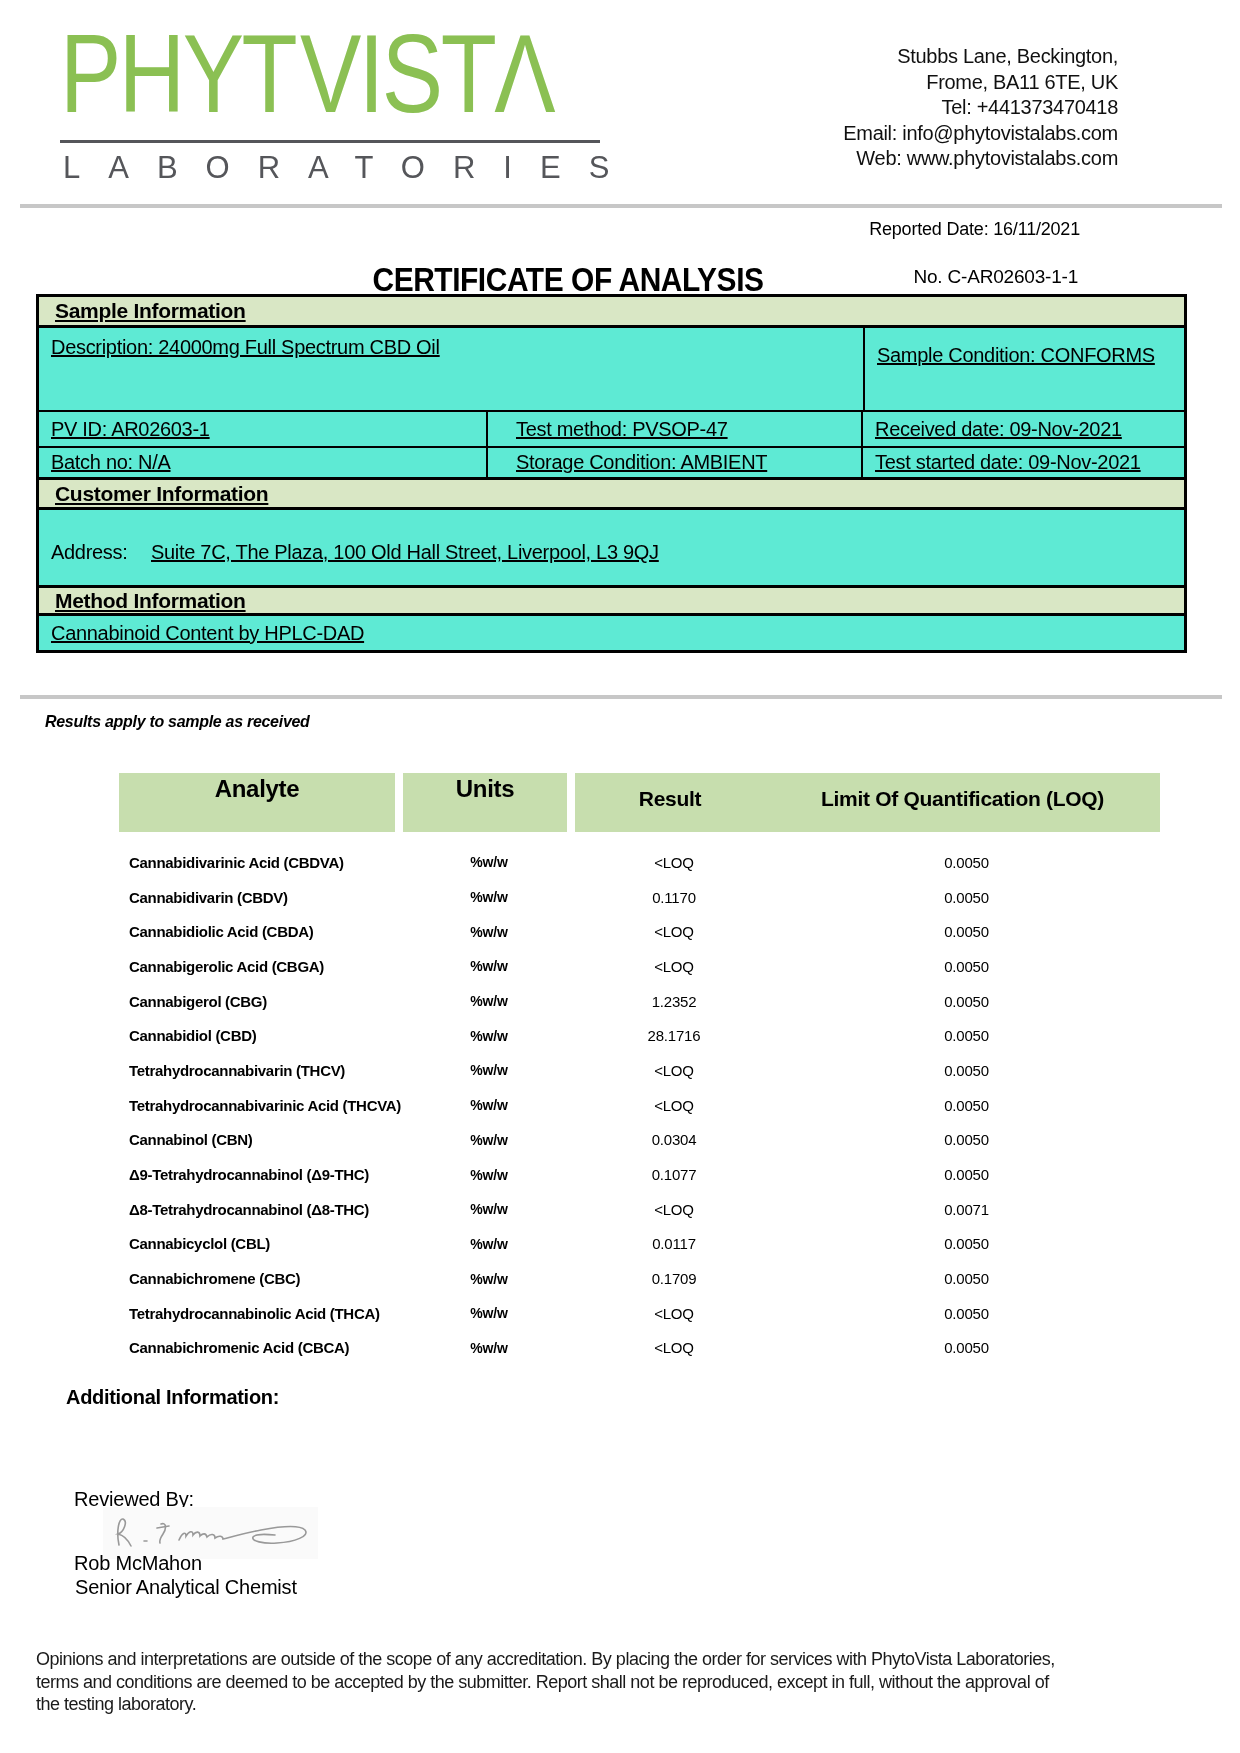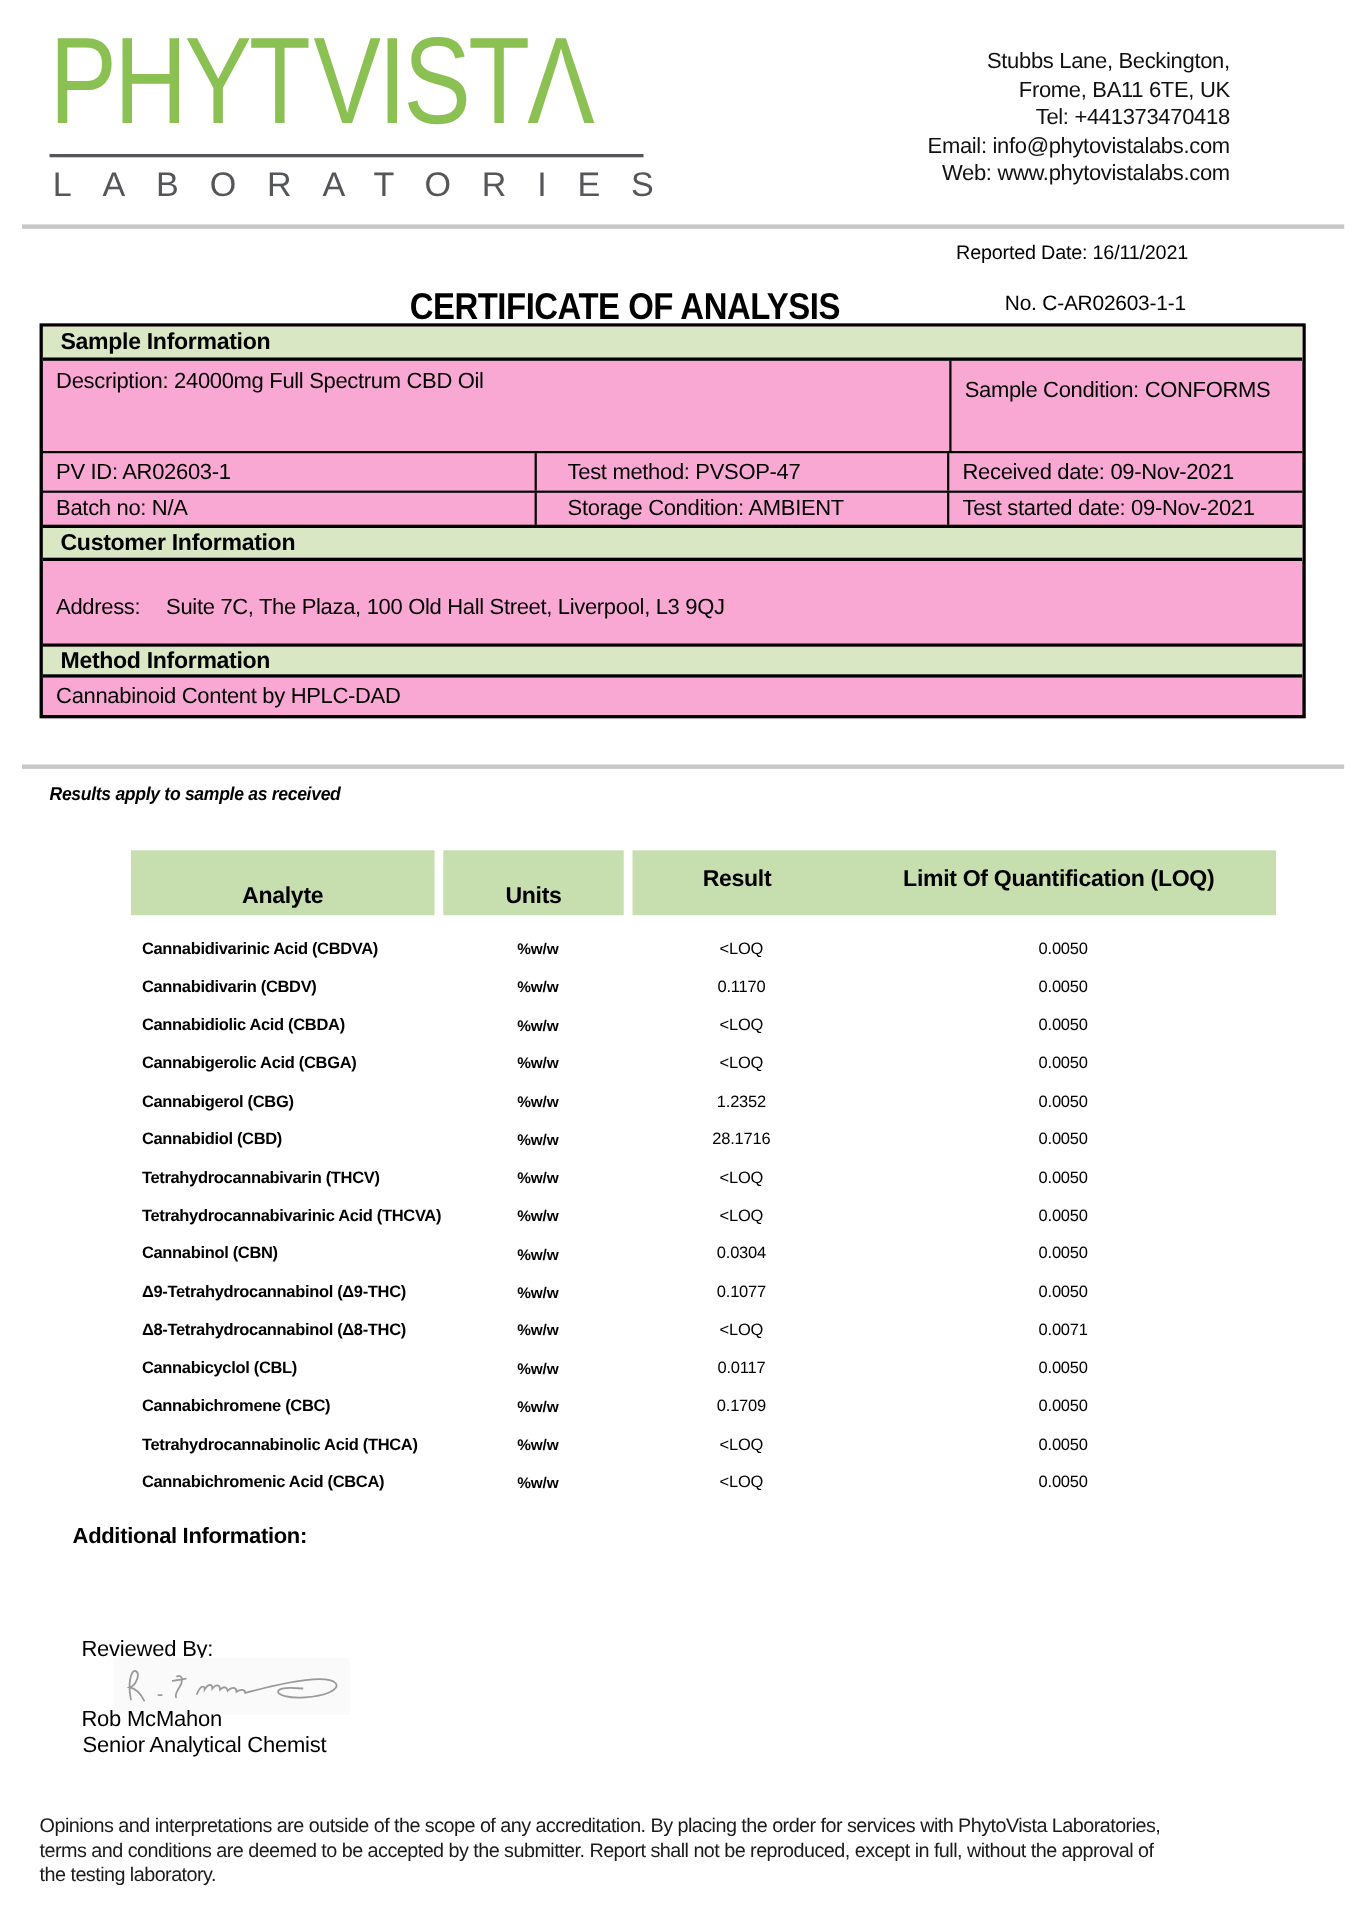--- a/index.html
+++ b/index.html
@@ -9,42 +9,42 @@
     --laboratories-gray:#55565a;
     --rule-gray:#c7c7c7;
   }
   *{margin:0;padding:0;box-sizing:border-box;}
   html,body{background:#e8e8e8;}
   body{font-family:"Liberation Sans",sans-serif;color:#000;}
   #page{position:relative;width:1240px;height:1753px;background:#fff;margin:0 auto;overflow:hidden;}
   .abs{position:absolute;}
 
   
-  #logo-block{left:45px;top:30px;width:560px;}
+  #logo-block{left:60px;top:30px;width:560px;}
   #logo-line{display:flex;align-items:flex-end;font-size:112px;line-height:1;
              letter-spacing:-3px;color:var(--logo-green);transform:scaleX(0.82);
              transform-origin:left bottom;white-space:nowrap;height:100px;}
   #logo-line .lg-txt{display:inline-block;}
   #logo-o{width:84px;height:94px;margin:0 3px -2px 3px;}
   #logo-rule{margin-top:10px;width:540px;height:3px;background:var(--laboratories-gray);}
   #logo-sub{margin-top:7px;font-size:31px;color:var(--laboratories-gray);
             letter-spacing:28px;white-space:nowrap;padding-left:3px;}
 
   #contact{right:122px;top:44px;text-align:right;font-size:20px;line-height:25.5px;
            letter-spacing:-0.3px;color:#101010;}
 
   #top-rule{left:20px;top:204px;width:1202px;height:4px;background:var(--rule-gray);}
 
   #reported-date{right:160px;top:219px;font-size:18px;letter-spacing:-0.2px;}
   #coa-title{left:168px;top:260px;width:800px;text-align:center;font-size:34px;font-weight:bold;
              letter-spacing:-0.5px;transform:scaleX(0.88);transform-origin:center;}
   #coa-number{right:162px;top:266px;font-size:19px;letter-spacing:-0.2px;}
 
   
-  #info-table{left:36px;top:294px;width:1151px;border:3px solid #000;background:#f9a8d4;}
+  #info-table{left:36px;top:294px;width:1151px;border:3px solid #000;background:#5eead4;text-decoration:underline;}
   .sec-bar{background:var(--section-bar-green);border-bottom:3px solid #000;
            font-weight:bold;font-size:21px;letter-spacing:-0.3px;
            display:flex;align-items:center;padding-left:16px;}
   #bar-sample{height:31px;}
   #bar-customer{height:30px;}
   #bar-method{height:28px;}
   .cellrow{display:flex;}
   .c{font-size:20px;letter-spacing:-0.3px;}
   #row-desc{height:84px;border-bottom:2px solid #000;}
   #cell-desc{width:826px;border-right:2px solid #000;padding:8px 0 0 12px;}
@@ -61,22 +61,22 @@
   .lab-addr{width:100px;}
   #method-cell{height:34px;display:flex;align-items:center;padding-left:12px;}
 
   #mid-rule{left:20px;top:695px;width:1202px;height:4px;background:var(--rule-gray);}
   #results-note{left:45px;top:712px;font-size:17px;font-weight:bold;font-style:italic;
                 letter-spacing:-0.3px;transform:scaleX(0.94);transform-origin:left;}
 
   
   #results-table{left:119px;top:773px;width:1041px;}
   #results-head{display:flex;height:59px;}
-  .hd{background:var(--table-header-green);font-weight:bold;font-size:21px;letter-spacing:-0.3px;
-      display:flex;justify-content:center;padding-top:30px;}
+  .hd{background:var(--table-header-green);font-weight:bold;font-size:24px;letter-spacing:-0.3px;
+      display:flex;justify-content:center;padding-top:2px;}
   #hd-analyte{width:276px;margin-right:8px;}
   #hd-units{width:164px;margin-right:8px;}
   #hd-combined{width:585px;background:var(--table-header-green);display:flex;padding-top:14px;}
   #hd-result{width:190px;text-align:center;font-weight:bold;font-size:21px;letter-spacing:-0.3px;}
   #hd-loq{flex:1;text-align:center;font-weight:bold;font-size:21px;letter-spacing:-0.3px;}
   #results-rows{margin-top:13px;}
   .rrow{display:flex;height:34.7px;align-items:center;}
   .rc-analyte{width:284px;padding-left:10px;font-weight:bold;font-size:15px;letter-spacing:-0.3px;}
   .rc-units{width:172px;text-align:center;font-weight:bold;font-size:14px;letter-spacing:-0.2px;}
   .rc-result{width:198px;text-align:center;font-size:15px;letter-spacing:-0.2px;}

